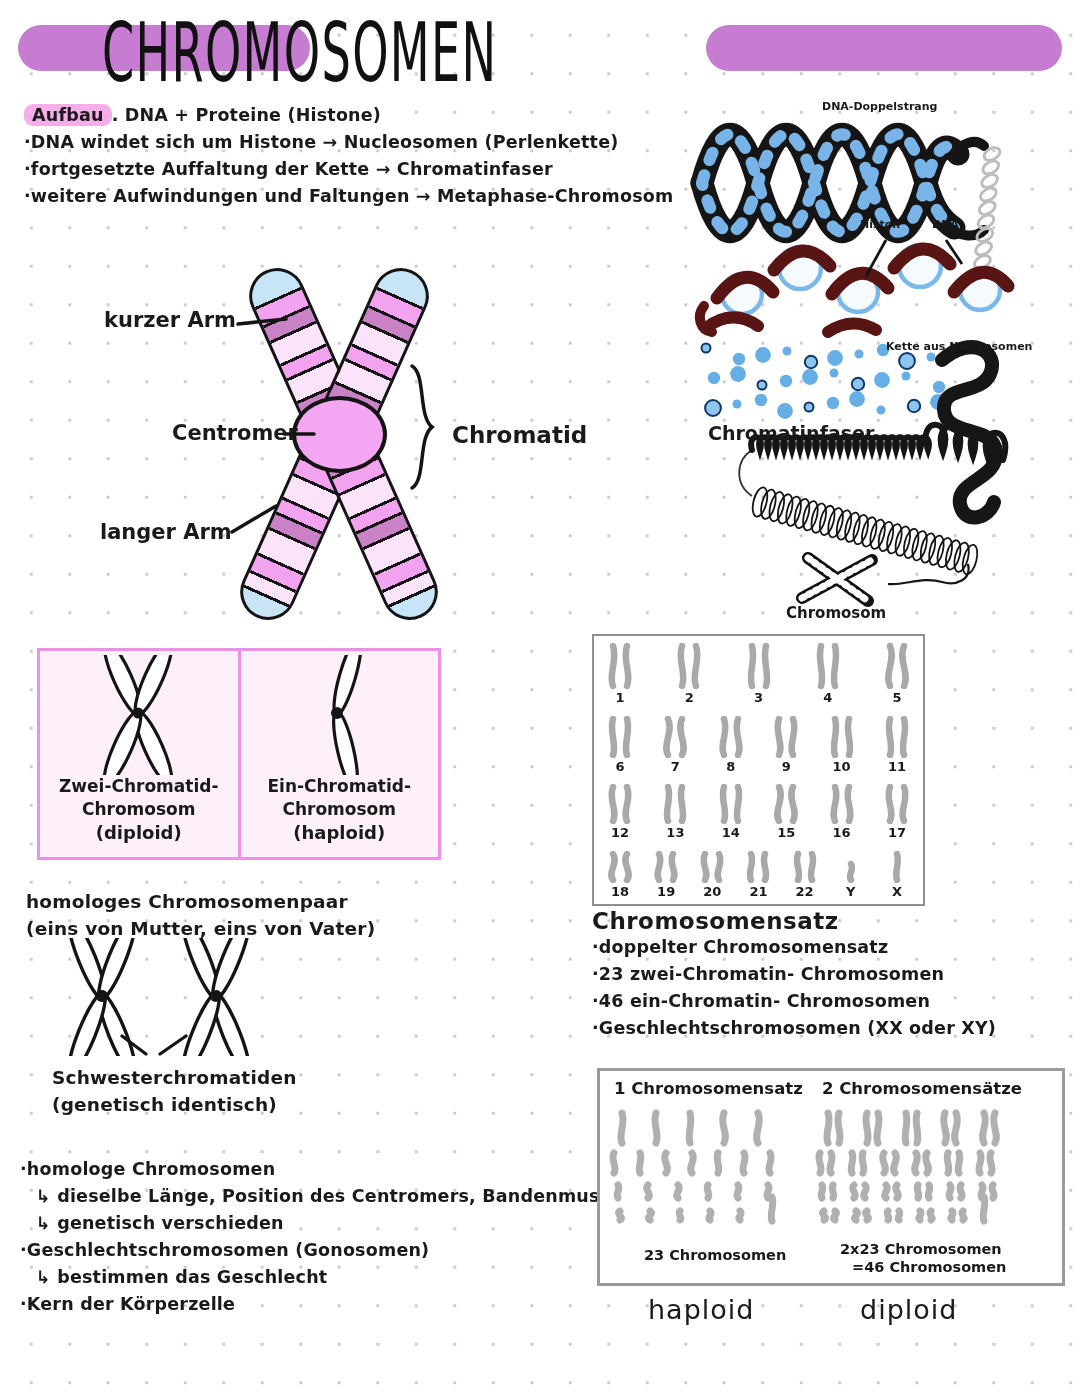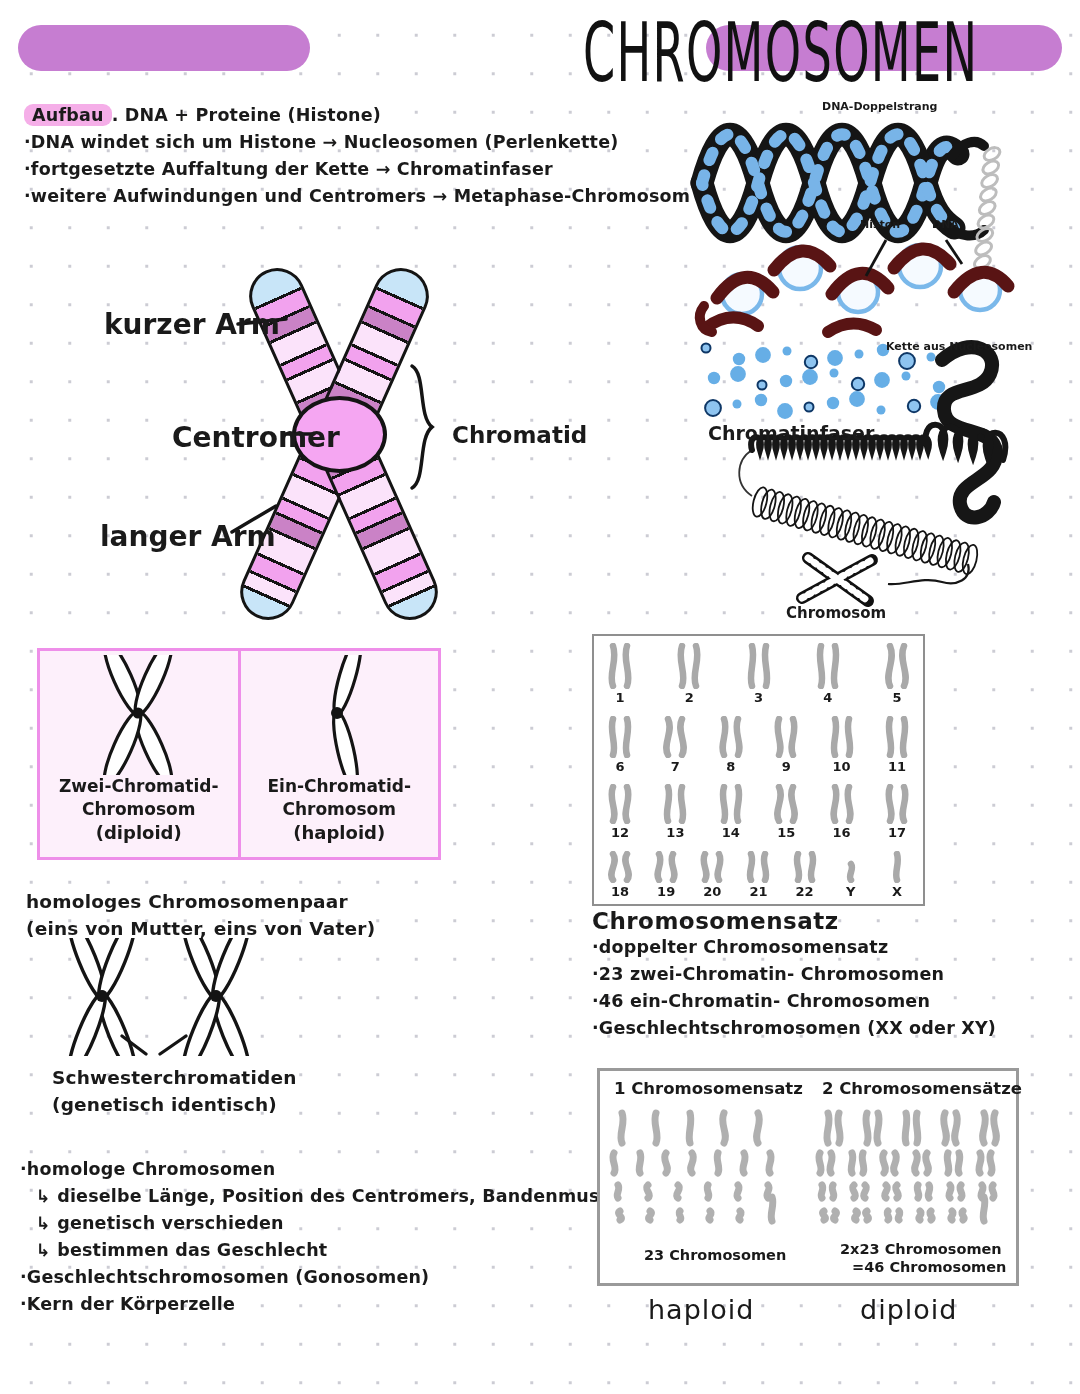--- a/index.html
+++ b/index.html
@@ -3,21 +3,21 @@
 <meta charset="utf-8">
 <style>
   html,body{margin:0;padding:0;}
   .page{position:relative;width:1080px;height:1394px;overflow:hidden;background:#ffffff;
     background-image:radial-gradient(circle,#ccccd4 1.4px,transparent 1.6px);
     background-size:38.5px 38.5px;background-position:12px 16px;
     font-family:"DejaVu Sans",sans-serif;color:#1a1a1a;}
   .abs{position:absolute;}
   
   .pill{position:absolute;height:46px;border-radius:23px;background:var(--c-accent_purple,#c67dd1);}
-  .title{position:absolute;top:6px;left:0;width:100%;text-align:right;font-size:70px;font-weight:400;color:#111;}
+  .title{position:absolute;top:6px;left:0;width:100%;text-align:left;font-size:70px;font-weight:400;color:#111;}
   .title span{display:inline-block;transform:scaleX(.66) scaleY(1.16);transform-origin:center top;letter-spacing:2px;}
   
   .note-line{font-size:17.5px;line-height:27px;font-weight:700;letter-spacing:.2px;white-space:nowrap;}
   .hl{background:var(--c-highlight_pink,#f5aee8);border-radius:9px;padding:1px 8px;}
   .ind{padding-left:16px;}
   
   .chromo{left:70px;top:240px;width:560px;height:400px;}
   .arm{position:absolute;width:56px;box-sizing:border-box;border:3.5px solid #141414;border-radius:30px;z-index:1;}
   .arm-upper{height:180px;left:241px;top:15px;transform-origin:50% 100%;
     background:linear-gradient(to bottom,
@@ -37,61 +37,61 @@
       var(--c-chromosome_light,#fbe3fa) 55px 78px,#141414 78px 81px,
       var(--c-chromosome_mid,#f2a2ee) 81px 94px,#141414 94px 97px,
       var(--c-chromosome_dark,#ca82c6) 97px 111px,#141414 111px 114px,
       var(--c-chromosome_light,#fbe3fa) 114px 139px,#141414 139px 142px,
       var(--c-chromosome_mid,#f2a2ee) 142px 158px,#141414 158px 161px,
       var(--c-chromosome_light,#fbe3fa) 161px 174px,#141414 174px 177px,
       var(--c-tip_blue,#c8e5f8) 177px 202px);}
   .rotL{transform:rotate(-24deg);} .rotR{transform:rotate(24deg);}
   .centromere{position:absolute;left:222px;top:156px;width:95px;height:77px;box-sizing:border-box;
     border:4px solid #141414;border-radius:50%;background:var(--c-centromere_pink,#f5a6f2);z-index:2;}
-  .dlabel{position:absolute;font-size:28px;font-weight:700;z-index:4;white-space:nowrap;}
+  .dlabel{position:absolute;font-size:21px;font-weight:700;z-index:4;white-space:nowrap;}
   .overlay{position:absolute;left:0;top:0;z-index:3;pointer-events:none;}
   
   .dna-col{left:690px;top:98px;width:386px;height:532px;}
   .slabel{position:absolute;font-size:11px;font-weight:700;white-space:nowrap;}
   
   .pinkbox{left:37px;top:648px;width:404px;height:212px;box-sizing:border-box;display:flex;
     background:var(--c-box_pink_fill,#fdf0fb);border:3px solid var(--c-box_pink,#ee8fe9);justify-content:space-between;}
   .pcell{flex:1;position:relative;text-align:center;padding-top:4px;}
   .pcell + .pcell{border-left:3px solid var(--c-box_pink,#ee8fe9);}
   .pcap{font-size:17px;line-height:23px;font-weight:700;}
   
   .kbox{left:592px;top:634px;width:333px;height:272px;box-sizing:border-box;background:#fff;
     border:2.5px solid var(--c-box_gray,#8f8f8f);padding:7px 9px 5px 9px;display:flex;flex-direction:column;justify-content:space-between;}
   .k-row{display:flex;justify-content:space-between;align-items:flex-end;}
   .k-cell{display:flex;flex-direction:column;align-items:center;min-width:28px;}
   .k-num{font-size:13px;font-weight:700;margin-top:1px;}
   
   .csatz-h{font-size:23px;font-weight:700;letter-spacing:.5px;}
   
-  .sbox{left:597px;top:1068px;width:422px;height:218px;box-sizing:border-box;background:#fff;
+  .sbox{left:597px;top:1068px;width:468px;height:218px;box-sizing:border-box;background:#fff;
     border:3px solid #9a9a9a;}
   .sb-h{position:absolute;font-size:16.5px;font-weight:700;white-space:nowrap;}
   .sb-cap{position:absolute;font-size:14.5px;font-weight:700;white-space:nowrap;}
   .foot{position:absolute;font-size:27px;font-weight:400;letter-spacing:1px;}
   svg{display:block;}
 </style>
 </head>
 <body>
 
 <div class="page">
 
   <div class="pill" style="left:18px;top:25px;width:292px;"></div>
   <div class="pill" style="left:706px;top:25px;width:356px;"></div>
   <div class="title"><span>CHROMOSOMEN</span></div>
 
   <div class="abs" style="left:24px;top:102px;">
     <div class="note-line"><span class="hl">Aufbau</span><span>.   DNA + Proteine (Histone)</span></div>
     <div class="note-line">·DNA windet sich um Histone → Nucleosomen (Perlenkette)</div>
     <div class="note-line">·fortgesetzte Auffaltung der Kette → Chromatinfaser</div>
-    <div class="note-line">·weitere Aufwindungen und Centromers → Metaphase-Chromosom</div>
+    <div class="note-line">·weitere Aufwindungen und Faltungen → Metaphase-Chromosom</div>
   </div>
 
   <div class="abs chromo">
     <div class="arm arm-upper rotL"></div>
     <div class="arm arm-upper rotR"></div>
     <div class="arm arm-lower rotR"></div>
     <div class="arm arm-lower rotL"></div>
     <div class="centromere"></div>
     <svg class="overlay" width="560" height="400" viewBox="0 0 560 400">
       <line x1="168" y1="84" x2="216" y2="79" stroke="#141414" stroke-width="3.5" stroke-linecap="round"></line>
@@ -469,22 +469,22 @@
   </svg>
   <div class="abs" style="left:52px;top:1064px;">
     <div class="note-line" style="font-size:18.5px;">Schwesterchromatiden</div>
     <div class="note-line" style="font-size:18.5px;">(genetisch identisch)</div>
   </div>
 
   <div class="abs" style="left:20px;top:1156px;">
     <div class="note-line">·homologe Chromosomen</div>
     <div class="note-line ind">↳ dieselbe Länge, Position des Centromers, Bandenmuster</div>
     <div class="note-line ind">↳ genetisch verschieden</div>
+    <div class="note-line">·Geschlechtschromosomen (Gonosomen)</div>
     <div class="note-line ind">↳ bestimmen das Geschlecht</div>
-    <div class="note-line">·Geschlechtschromosomen (Gonosomen)</div>
     <div class="note-line">·Kern der Körperzelle</div>
   </div>
 
   <div class="abs sbox">
     <div class="sb-h" style="left:14px;top:8px;">1 Chromosomensatz</div>
     <div class="sb-h" style="left:222px;top:8px;">2 Chromosomensätze</div>
     <svg id="haploid-strokes" class="abs" style="left:8px;top:36px;" width="196" height="130" viewBox="0 0 196 130">
         <path d="M14,6 C18,16.5 10,27 14,36" fill="none" stroke="#b0b0b0" stroke-width="7" stroke-linecap="round"></path>
         <path d="M48,6 C44,16.5 52,27 48,36" fill="none" stroke="#b0b0b0" stroke-width="7" stroke-linecap="round"></path>
         <path d="M82,6 C85,16.5 79,27 82,36" fill="none" stroke="#b0b0b0" stroke-width="7" stroke-linecap="round"></path>

